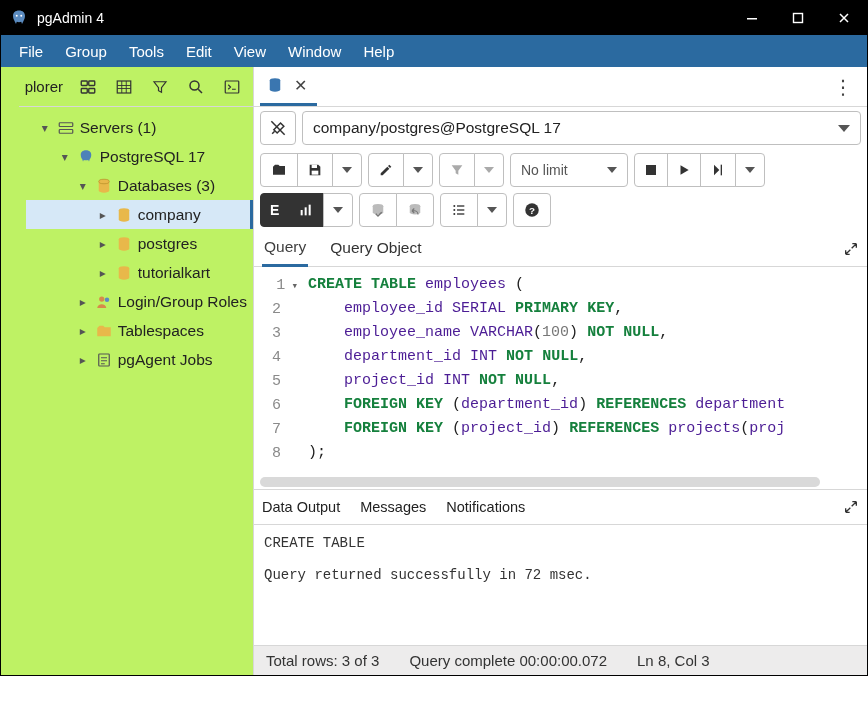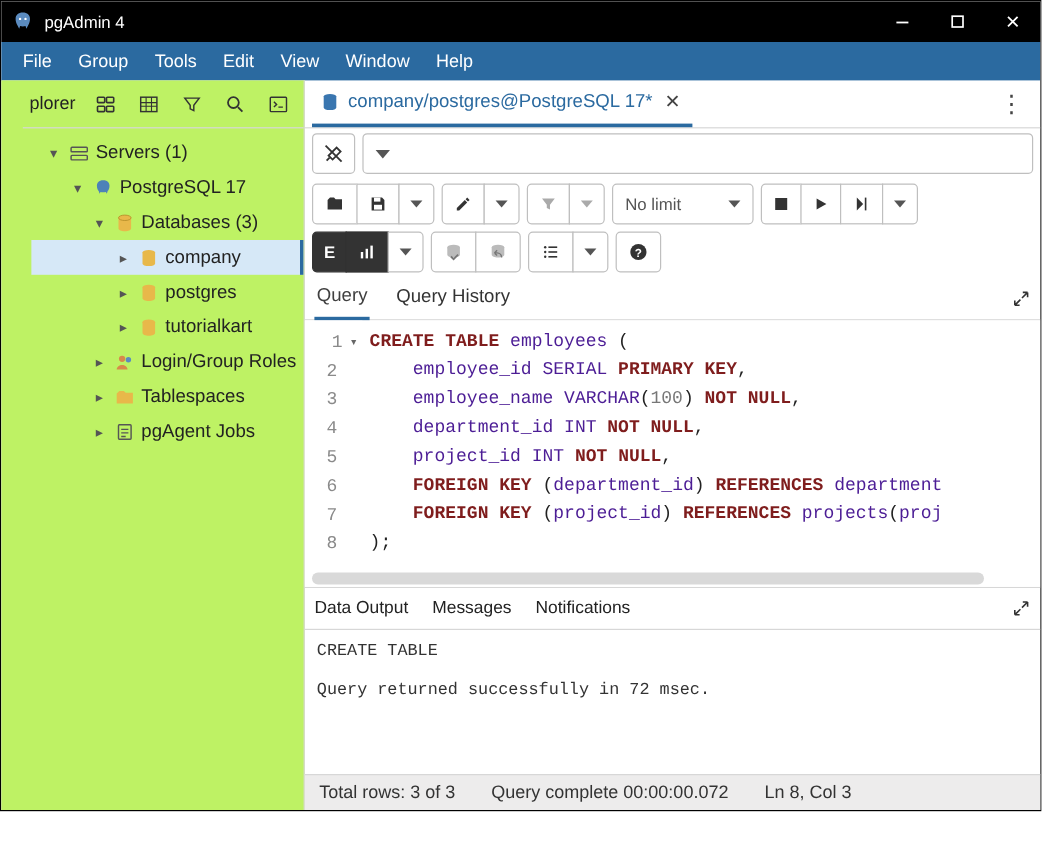--- a/index.html
+++ b/index.html
@@ -46,21 +46,21 @@
   .limit-select { width:118px; justify-content:space-between; color:#555; padding:0 10px;}
   .editor-tabs { display:flex; align-items:center; height:36px; border-bottom:1px solid #d7d7d7; padding:0 8px; gap:20px; margin-top:4px;}
   .editor-tabs .etab { padding:6px 2px 8px 2px; font-size:15.5px; color:#333; cursor:pointer;}
   .editor-tabs .etab.active { color:#404040; border-bottom:3px solid #2b6aa0; margin-bottom:-1px;}
   .expand { margin-left:auto; color:#333;}
   .editor { flex:1; min-height:0; display:flex; font-family: "Consolas","Courier New",monospace; font-size:15px; overflow:hidden; background:#fff;}
   .gutter { width:48px; background:#fff; color:#8a8a8a; text-align:right; padding:6px 4px 6px 0; flex:0 0 auto; user-select:none;}
   .gutter .grow{ display:flex; justify-content:flex-end; align-items:center; height:24px; gap:6px;}
   .fold { color:#666; font-size:11px;}
   .code { flex:1; padding:6px 0 6px 6px; overflow:auto; white-space:pre; line-height:24px;}
-  .kw { color:#7f1d1d; font-weight:bold;}
+  .kw { color:#15803d; font-weight:bold;}
   .id { color:#4c1d95;}
   .num { color:#777;}
   .hscroll { height:14px; background:#fff; position:relative; border-top:0; }
   .hscroll .thumb{ position:absolute; left:6px; top:2px; height:10px; width:560px; background:#d9d9d9; border-radius:5px;}
   .out-tabs { display:flex; align-items:center; height:36px; border-top:1px solid #d7d7d7; border-bottom:1px solid #d7d7d7; padding:0 8px; gap:20px;}
   .out-body { height:120px; padding:10px 10px; font-family:"Consolas","Courier New",monospace; font-size:14px; color:#333; white-space:pre;}
   .status { height:30px; border-top:1px solid #d7d7d7; background:#edecec; display:flex; align-items:center; padding:0 12px; font-size:15px; gap:30px; color:#333;}
   svg { display:block; }
   .caret-down{ width:0;height:0;border-left:5px solid transparent;border-right:5px solid transparent;border-top:6px solid #555; }
   .caret-down.lg{border-left:6px solid transparent;border-right:6px solid transparent;border-top:7px solid #555;}
@@ -250,35 +250,35 @@
 
     <div class="main">
       <div class="tabbar">
         <div class="tab">
           <span>
               <svg width="18" height="18" viewBox="0 0 24 24">
                 <ellipse cx="12" cy="6" rx="7" ry="3" fill="#3a76b0"></ellipse>
                 <path d="M5 6v12c0 1.7 3.1 3 7 3s7-1.3 7-3V6" fill="#3a76b0"></path>
               </svg>
             </span>
-          <span class="tab-text">company/postgres@PostgreSQL 17*</span>
           <span class="close">✕</span>
         </div>
         <span class="dots">⋮</span>
       </div>
 
       <div class="conn-row">
         <div class="conn-btn">
           <svg width="20" height="20" viewBox="0 0 24 24">
               <path d="M7 14l4 4 8-8-4-4-8 8z" fill="none" stroke="#333" stroke-width="1.8"></path>
               <path d="M5 19l3-3" stroke="#333" stroke-width="1.8"></path>
               <path d="M4 4l16 16" stroke="#333" stroke-width="1.8"></path>
             </svg>
         </div>
         <div class="conn-select">
+          <span>company/postgres@PostgreSQL 17</span>
           <span class="caret-down lg"></span>
         </div>
       </div>
 
       <div class="toolbar">
         <div class="btn-group">
           <div class="btn">
               <svg width="18" height="16" viewBox="0 0 24 24">
                 <path d="M3 7l3-3h5l2 2h8v13H3z" fill="#333"></path>
               </svg>
@@ -390,21 +390,21 @@
         <div class="btn">
             <svg width="18" height="18" viewBox="0 0 24 24">
               <circle cx="12" cy="12" r="9" fill="#333"></circle>
               <text x="12" y="17" text-anchor="middle" font-size="13" fill="#fff" font-weight="bold">?</text>
             </svg>
           </div>
       </div>
 
       <div class="editor-tabs">
         <div class="etab active">Query</div>
-        <div class="etab">Query History</div>
+        <div class="etab">Query Object</div>
         <span class="expand">
             <svg width="16" height="16" viewBox="0 0 24 24">
               <path d="M4 20l7-7M4 20v-6M4 20h6M20 4l-7 7M20 4v6M20 4h-6" stroke="#333" stroke-width="2" fill="none"></path>
             </svg>
           </span>
       </div>
 
       <div class="editor">
         <div class="gutter">
           <div class="grow">

